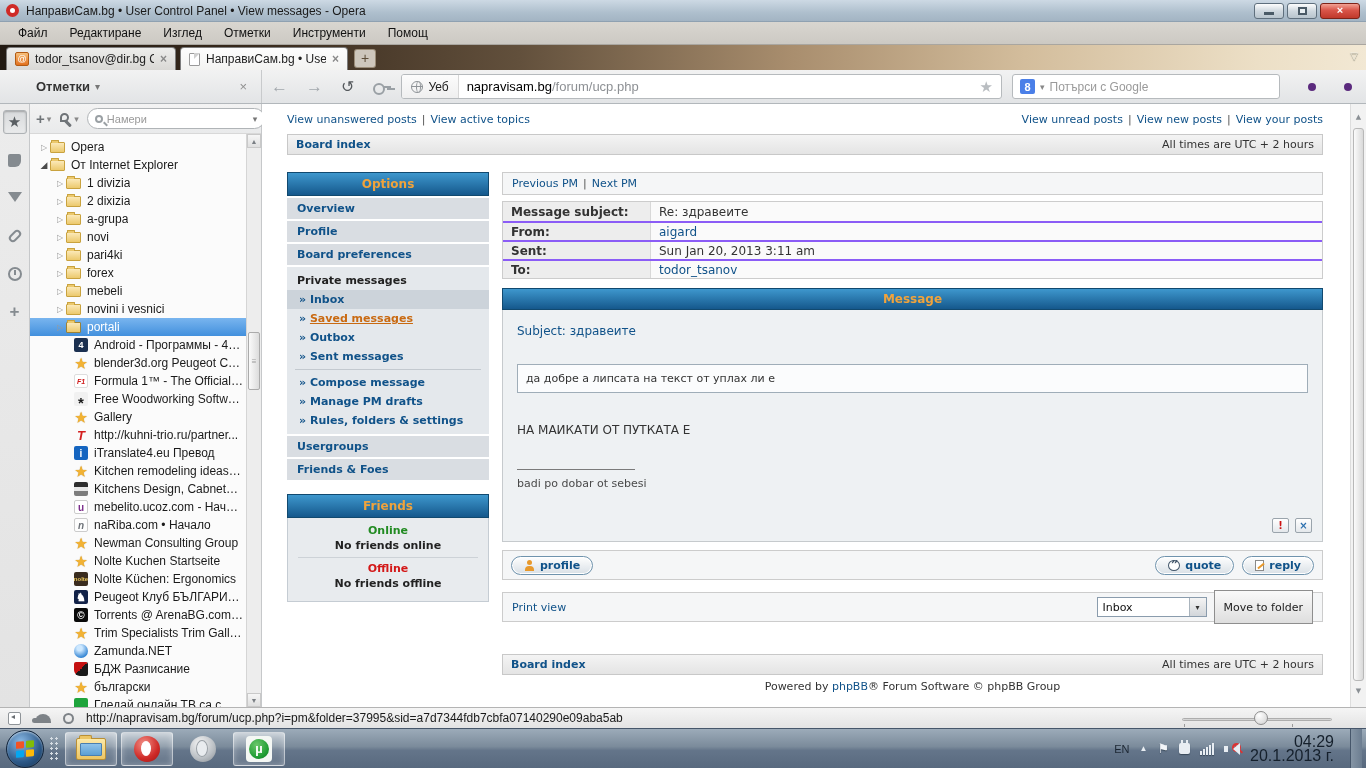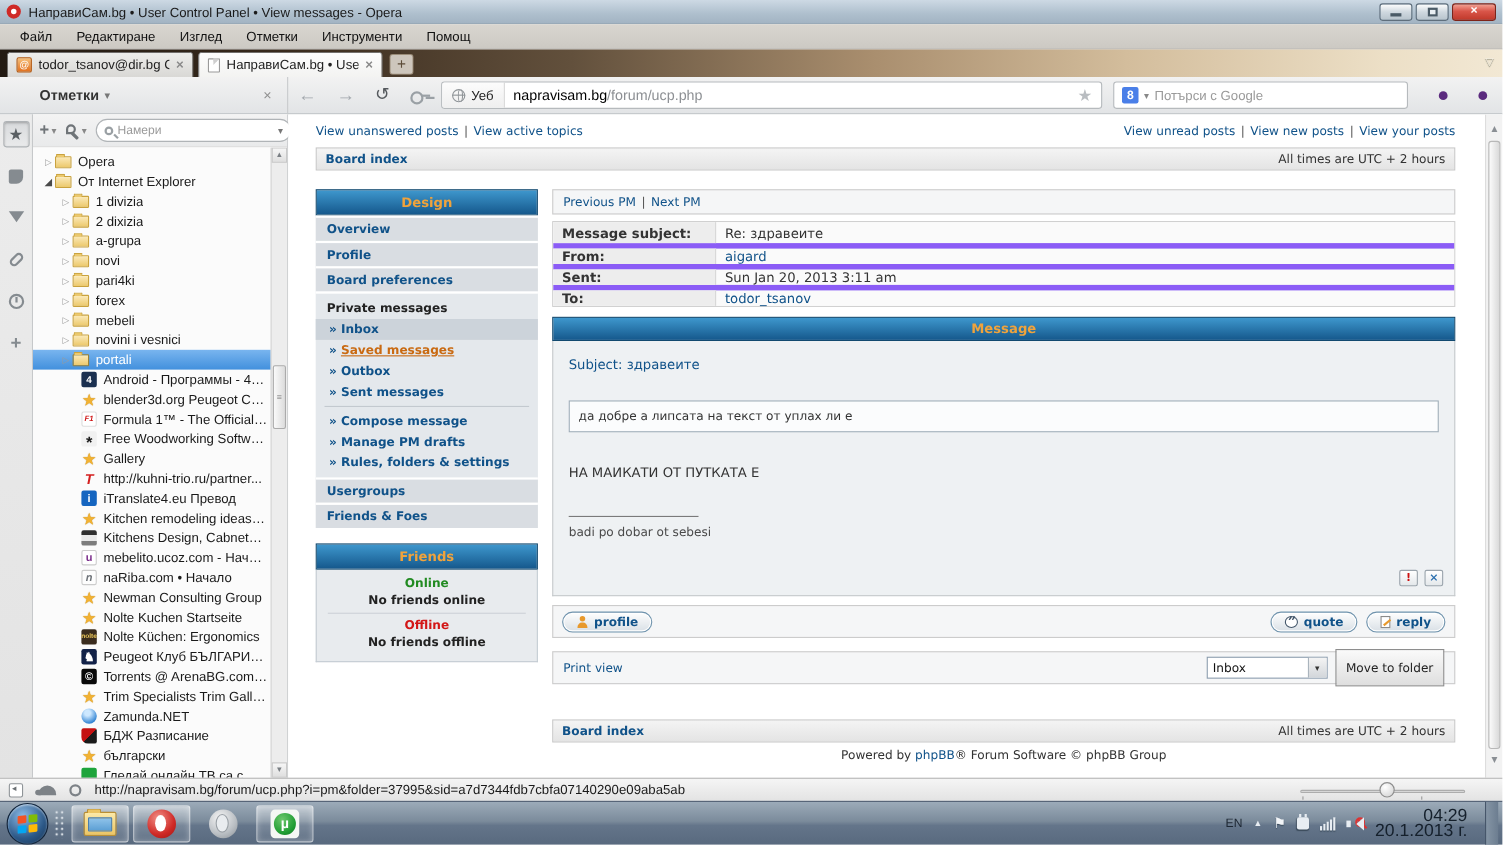--- a/index.html
+++ b/index.html
@@ -156,21 +156,21 @@
   .pm-divider { border-top:1px solid #c3c9cf; margin:3px 8px; }
   .friends { margin-top:14px; }
   .friends-body { background:#e8ebee; border:1px solid #c5ccd3; border-top:none; text-align:center; padding:6px 0; font-size:11px; font-weight:bold;}
   .f-online { color:#228b22; } .f-offline { color:#d31717; }
   .f-note { color:#222; margin:2px 0 5px; }
   .f-div { border-top:1px solid #cdd2d7; margin:4px 10px; }
 
   .rightcol { flex:1; min-width:0; }
   .pm-nav { border:1px solid #ccc; background:#f5f6f7; height:23px; display:flex; align-items:center; padding:0 9px; font-size:11px; color:#105289;}
   .hdr-table { margin-top:6px; border:1px solid #ccc; font-size:12px; }
-  .hdr-row { display:flex; border-top:5px solid #8b5cf6; height:19px; align-items:center; background:#fafafa;}
+  .hdr-row { display:flex; border-top:2px solid #8b5cf6; height:19px; align-items:center; background:#fafafa;}
   .hdr-row:first-child { border-top:none; }
   .hdr-label { width:148px; flex:none; background:#ededed; font-weight:bold; color:#333; padding:0 8px; height:100%; display:flex; align-items:center; border-right:1px solid #d8d8d8;}
   .hdr-value { padding:0 8px; color:#333; }
   .hdr-value.link { color:#105289; }
   .msg-titlebar { margin-top:9px; height:22px; background:linear-gradient(#3e97cd,#15588c); border:1px solid #11496f;
     display:flex; align-items:center; justify-content:center; color:#f0a33c; font-weight:bold; font-size:12px;}
   .msg-body { border:1px solid #c6cacd; border-top:none; background:#eef1f3; padding:14px 14px 6px; position:relative; min-height:232px;}
   .msg-subject { color:#105289; font-size:12px; }
   .quote { margin:26px 0 0 0; border:1px solid #9fadb8; background:#fbfcfd; }
   .quote-head { background:#a9b6c0; padding:5px 8px; font-size:11px; font-weight:bold; color:#182a3c; border-bottom:1px solid #9fadb8;}
@@ -533,21 +533,21 @@
           <span class="tl">View your posts</span>
         </div>
         <div class="board-bar">
           <span class="bi">Board index</span>
           <span>All times are UTC + 2 hours</span>
         </div>
 
         <div class="cols">
 
           <div class="leftcol">
-            <div class="blue-head">Design</div>
+            <div class="blue-head">Options</div>
             <div class="opt-row">Overview</div>
             <div class="opt-row">Profile</div>
             <div class="opt-row">Board preferences</div>
             <div class="opt-pm">
               <div class="opt-pm-title">Private messages</div>
               <div class="pm-link cur-bg"><span class="lbl">Inbox</span></div>
               <div class="pm-link active"><span class="lbl">Saved messages</span></div>
               <div class="pm-link"><span class="lbl">Outbox</span></div>
               <div class="pm-link"><span class="lbl">Sent messages</span></div>
               <div class="pm-divider"></div>

